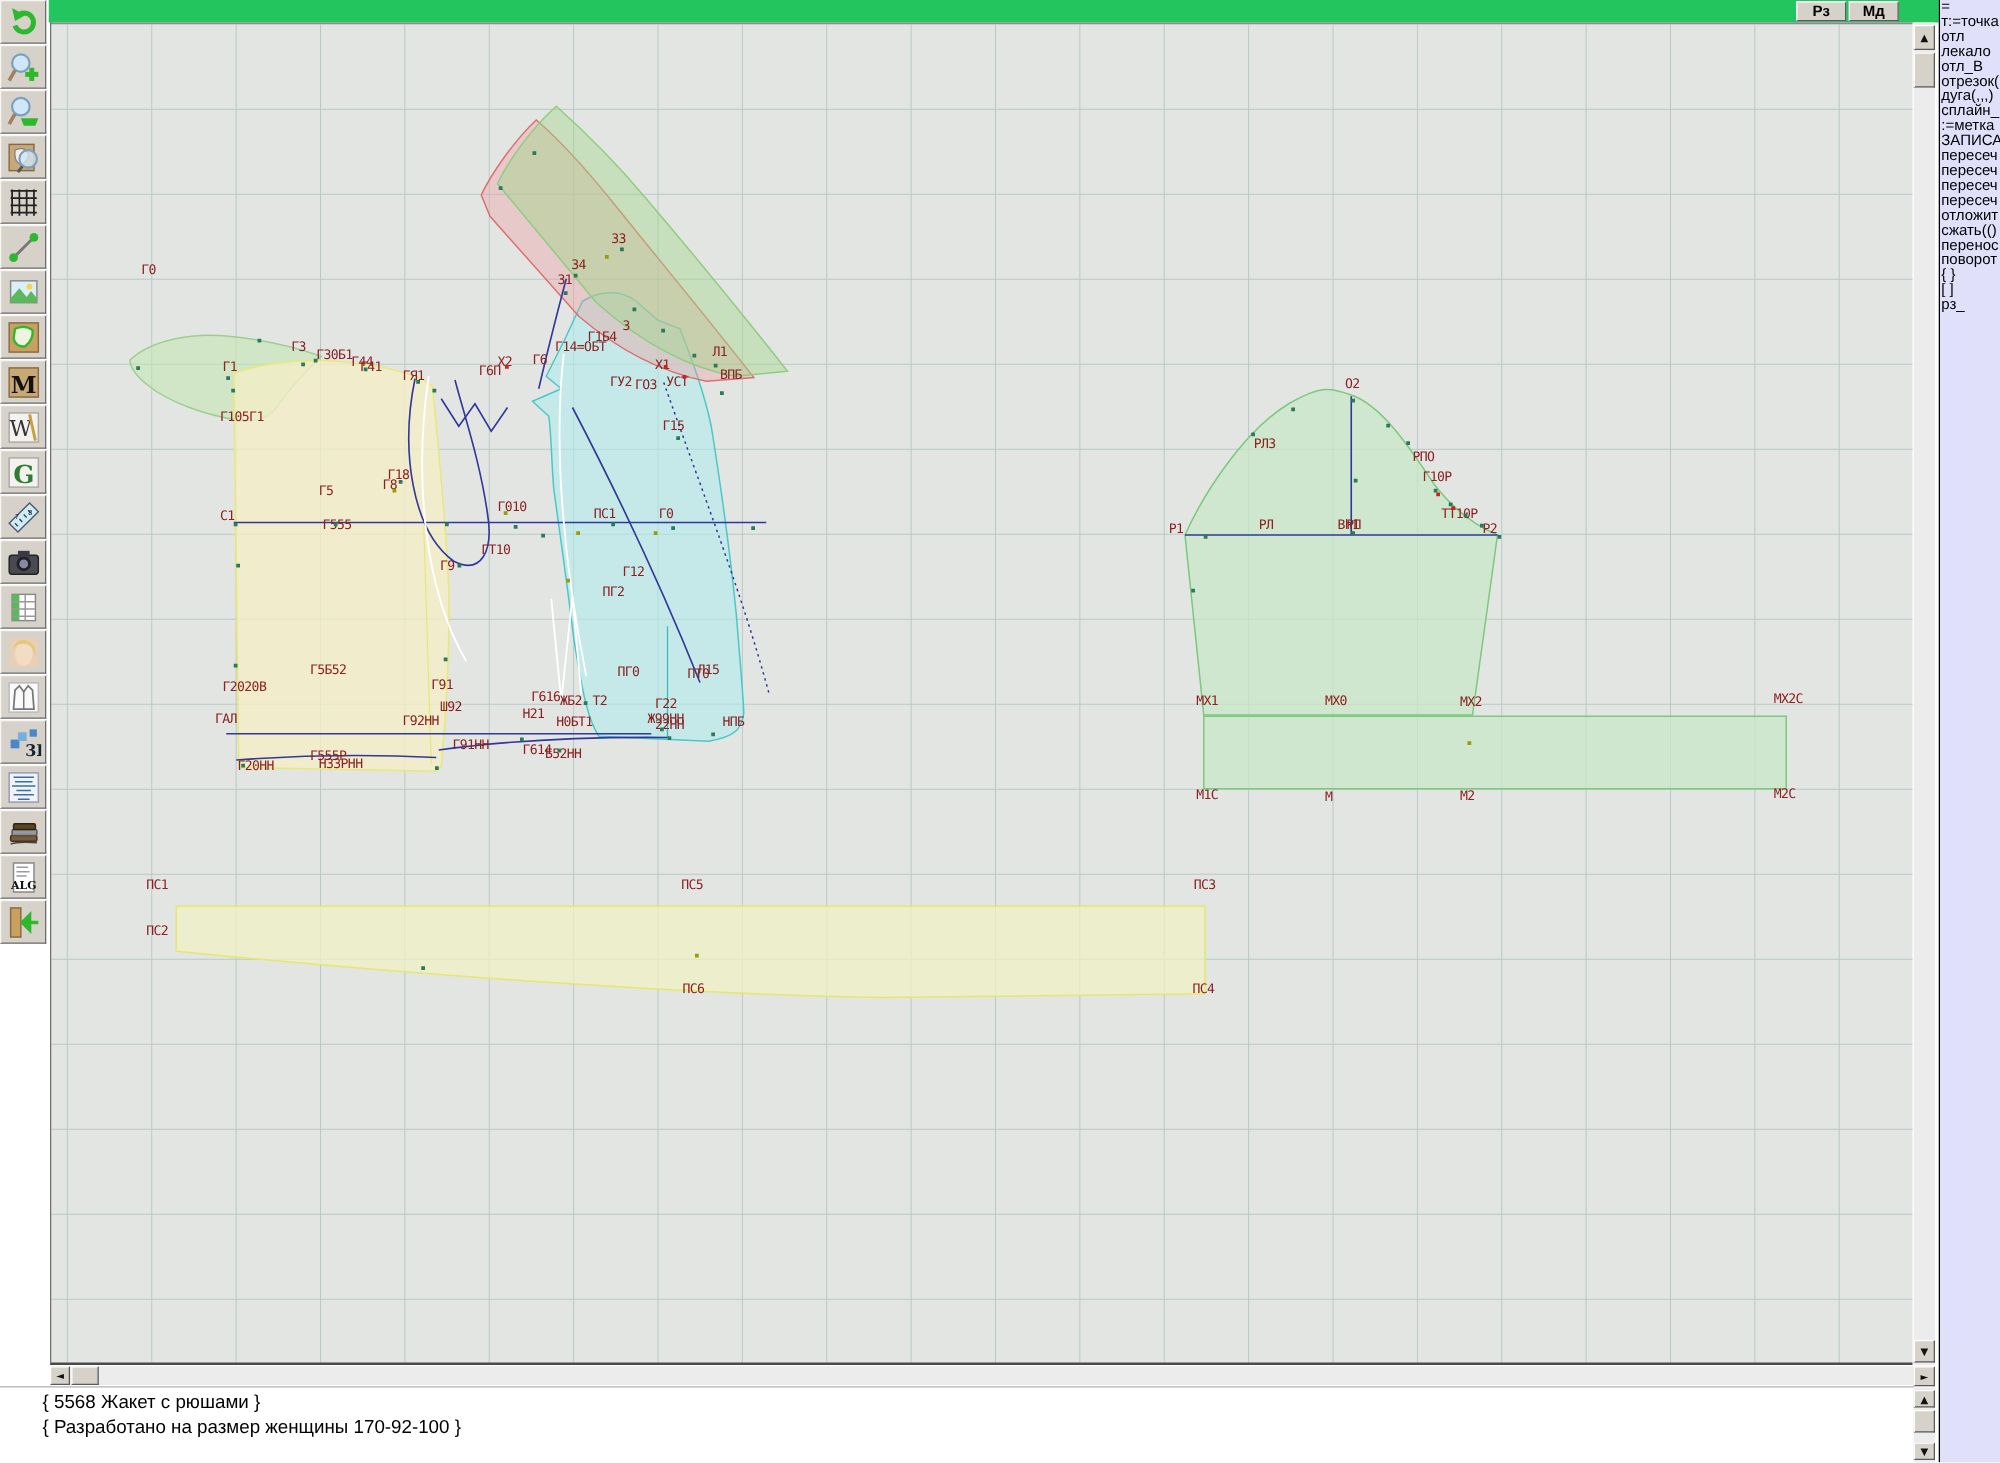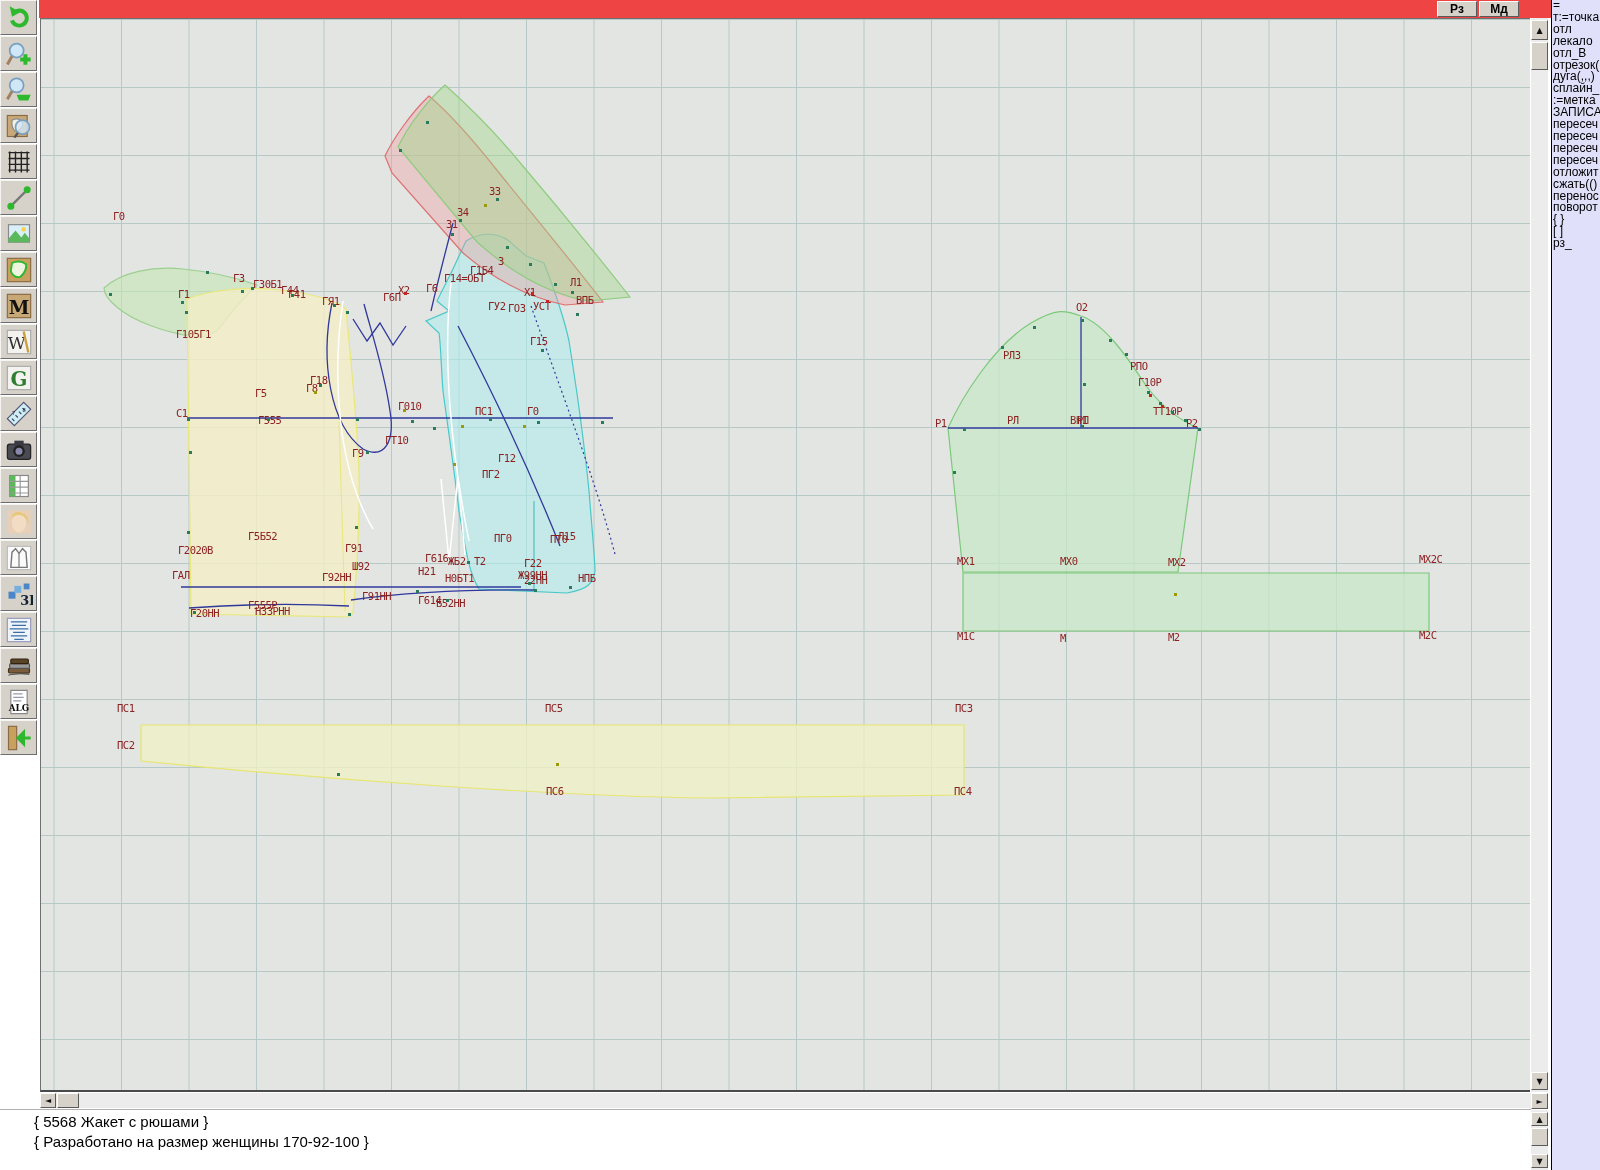--- a/index.html
+++ b/index.html
@@ -5,21 +5,21 @@
   html,body{margin:0;padding:0;background:#fff;}
   #app{position:relative;width:1600px;height:1170px;background:#fff;overflow:hidden;
        font-family:"Liberation Sans",sans-serif;}
   
   #toolbar{position:absolute;left:0;top:0;width:39px;height:1170px;background:#ffffff;}
   .tbtn{width:37px;height:35px;margin:0 0 1px 0;background:#d6d2ca;
         border:1px solid;border-color:#f7f5f1 #6e6e6e #6e6e6e #f7f5f1;
         display:flex;align-items:center;justify-content:center;box-sizing:border-box;}
   .tbtn svg{display:block}
   
-  #topbar{position:absolute;left:39px;top:0;width:1512px;height:18px;background:#ef4444;padding-left:44px;}
+  #topbar{position:absolute;left:39px;top:0;width:1512px;height:18px;background:#22c55e;padding-left:44px;}
   .modebtn{position:absolute;top:1px;width:40px;height:16px;background:#d6d2ca;
            border:1px solid;border-color:#fff #5a5a5a #5a5a5a #fff;
            font:bold 12px "Liberation Sans",sans-serif;text-align:center;line-height:15px;box-sizing:border-box;}
   
   #canvas{position:absolute;left:40px;top:18px;width:1490px;height:1074px;
           background-color:#e3e5e3;
           background-image:linear-gradient(to right,#b7c9c7 1px,transparent 1px),
                            linear-gradient(to bottom,#b7c9c7 1px,transparent 1px);
           background-size:67.5px 68px;background-position:12.5px 0px;
           border-left:1px solid #707070;border-top:1px solid #707070;border-bottom:2px solid #4a4a4a;

